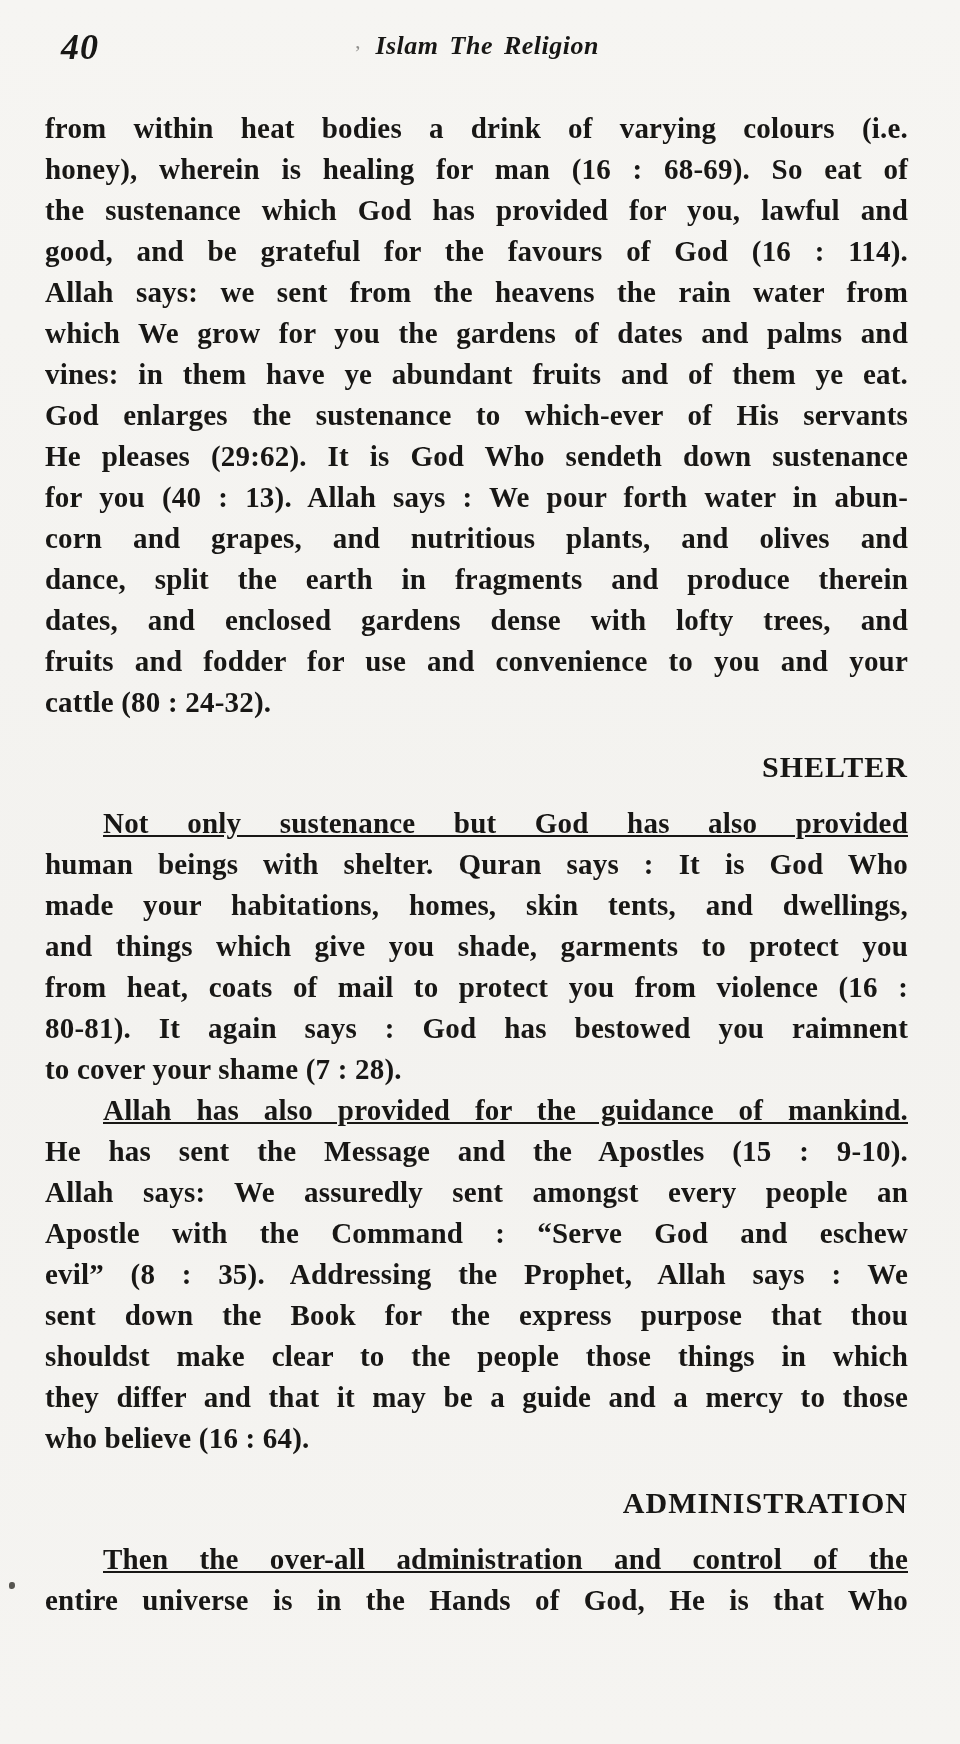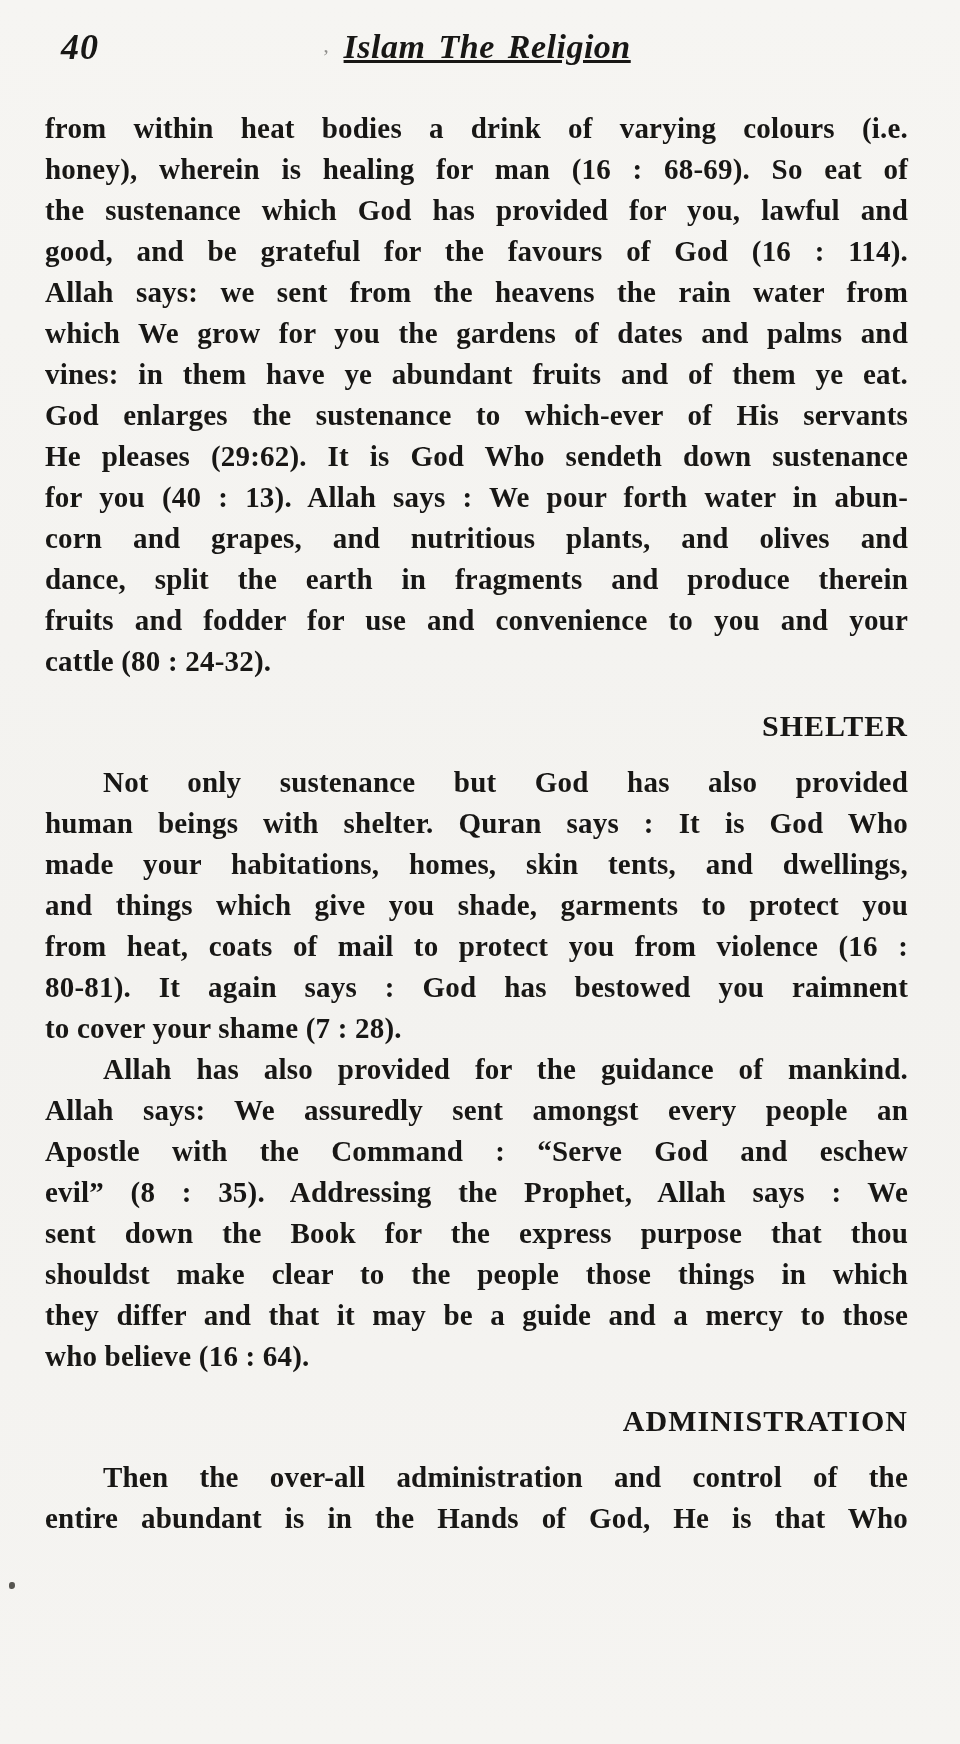--- a/index.html
+++ b/index.html
@@ -42,26 +42,25 @@
     text-align: center;
     white-space: nowrap;
   }
   .title-mark {
     opacity: 0.45;
     font-size: 22px;
     margin-right: 10px;
     vertical-align: 6px;
   }
   .title {
-    font-size: 34px;
+    font-size: 26px;
     font-weight: bold;
     font-style: italic;
     letter-spacing: 0.5px;
     word-spacing: 4px;
-    text-decoration: underline;
   }
   
   .para {
     margin: 0;
     font-size: 29px;
     font-weight: bold;
     letter-spacing: 0.2px;
   }
   .para .line {
     line-height: 41px;
@@ -69,20 +68,21 @@
     text-align-last: justify;
   }
   .para .line:last-child {
     text-align-last: left;
   }
   .para.cont .line:last-child {
     text-align-last: justify;
   }
   .para.indented .line:first-child {
     text-indent: 58px;
+    text-decoration: underline;
   }
   .heading {
     margin: 27px 0 19px 0;
     font-size: 30px;
     font-weight: bold;
     text-align: right;
     letter-spacing: 1px;
   }
   
   .speck {
@@ -115,50 +115,52 @@
       <div class="line">the sustenance which God has provided for you, lawful and</div>
       <div class="line">good, and be grateful for the favours of God (16 : 114).</div>
       <div class="line">Allah says:  we sent from the heavens  the rain water from</div>
       <div class="line">which We grow for you the gardens of dates and palms and</div>
       <div class="line">vines: in them have ye abundant  fruits and of them ye eat.</div>
       <div class="line">God enlarges the sustenance to  which-ever of His servants</div>
       <div class="line">He pleases (29:62). It is God Who sendeth down sustenance</div>
       <div class="line">for you (40 : 13).  Allah says : We pour forth water in abun-</div>
       <div class="line">corn and grapes, and nutritious plants, and olives and</div>
       <div class="line">dance,  split the earth in fragments and produce therein</div>
+      <div class="line">dates, and enclosed gardens dense with lofty trees, and</div>
       <div class="line">fruits and fodder for use and  convenience to you and your</div>
       <div class="line">cattle (80 : 24-32).</div>
     </div>
 
   <h2 class="heading">SHELTER</h2>
 
   <div class="para indented">
       <div class="line">Not only sustenance but God has also provided</div>
       <div class="line">human beings with shelter.  Quran says :  It is God Who</div>
       <div class="line">made your habitations, homes, skin tents, and dwellings,</div>
       <div class="line">and things which give you shade,  garments to protect you</div>
       <div class="line">from heat, coats of mail to protect you from violence (16 :</div>
       <div class="line">80-81).  It again says :  God has bestowed you raimnent</div>
       <div class="line">to cover your shame (7 : 28).</div>
     </div>
 
 
   <div class="para indented">
       <div class="line">Allah has also provided for the guidance of mankind.</div>
+      <div class="line">He has sent the Message and the Apostles (15 : 9-10).</div>
       <div class="line">Allah says:  We assuredly sent amongst every people an</div>
       <div class="line">Apostle with the Command :  “Serve God and eschew</div>
       <div class="line">evil” (8 : 35).  Addressing the Prophet, Allah says :  We</div>
       <div class="line">sent down the Book for the express purpose that thou</div>
       <div class="line">shouldst make clear to the people those things in which</div>
       <div class="line">they differ and that it may be a guide and a mercy to those</div>
       <div class="line">who believe (16 : 64).</div>
     </div>
 
   <h2 class="heading">ADMINISTRATION</h2>
 
   <div class="para indented cont">
       <div class="line">Then the over-all administration and control of the</div>
-      <div class="line">entire abundant is in the Hands of God,  He is that Who</div>
+      <div class="line">entire universe is in the Hands of God,  He is that Who</div>
     </div>
 
   <div class="speck"></div>
 
 </div>
 
 </body></html>

